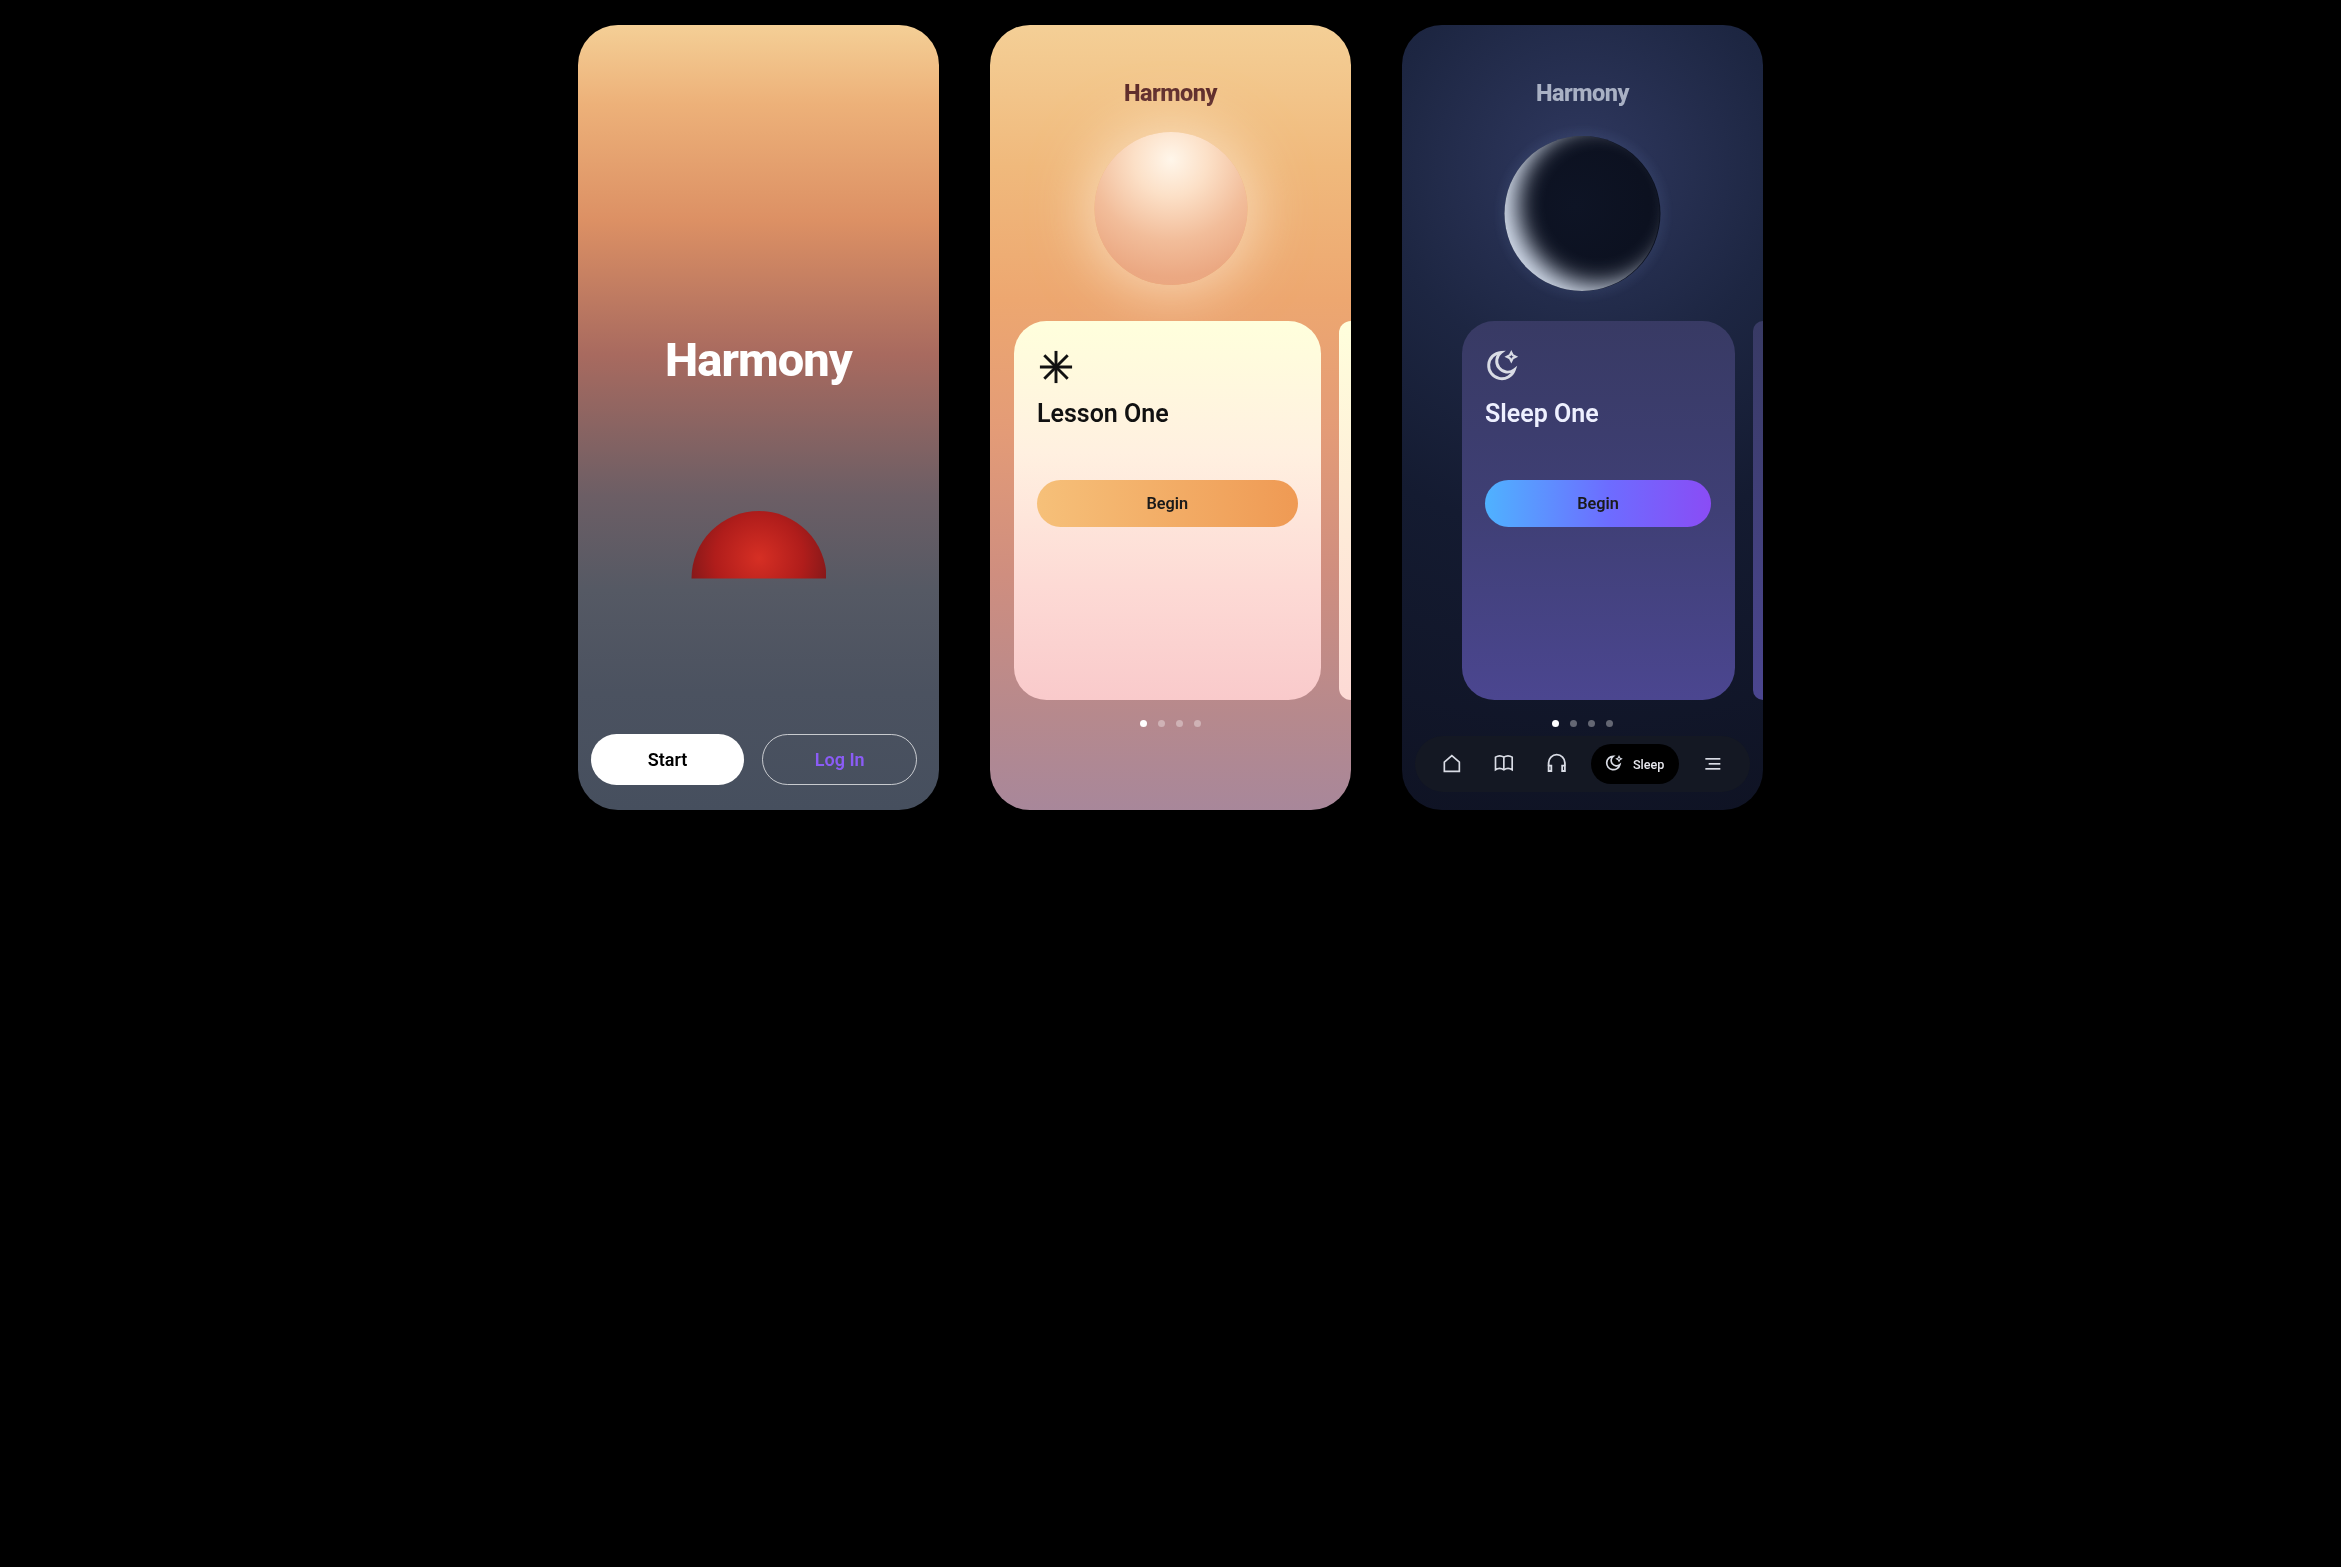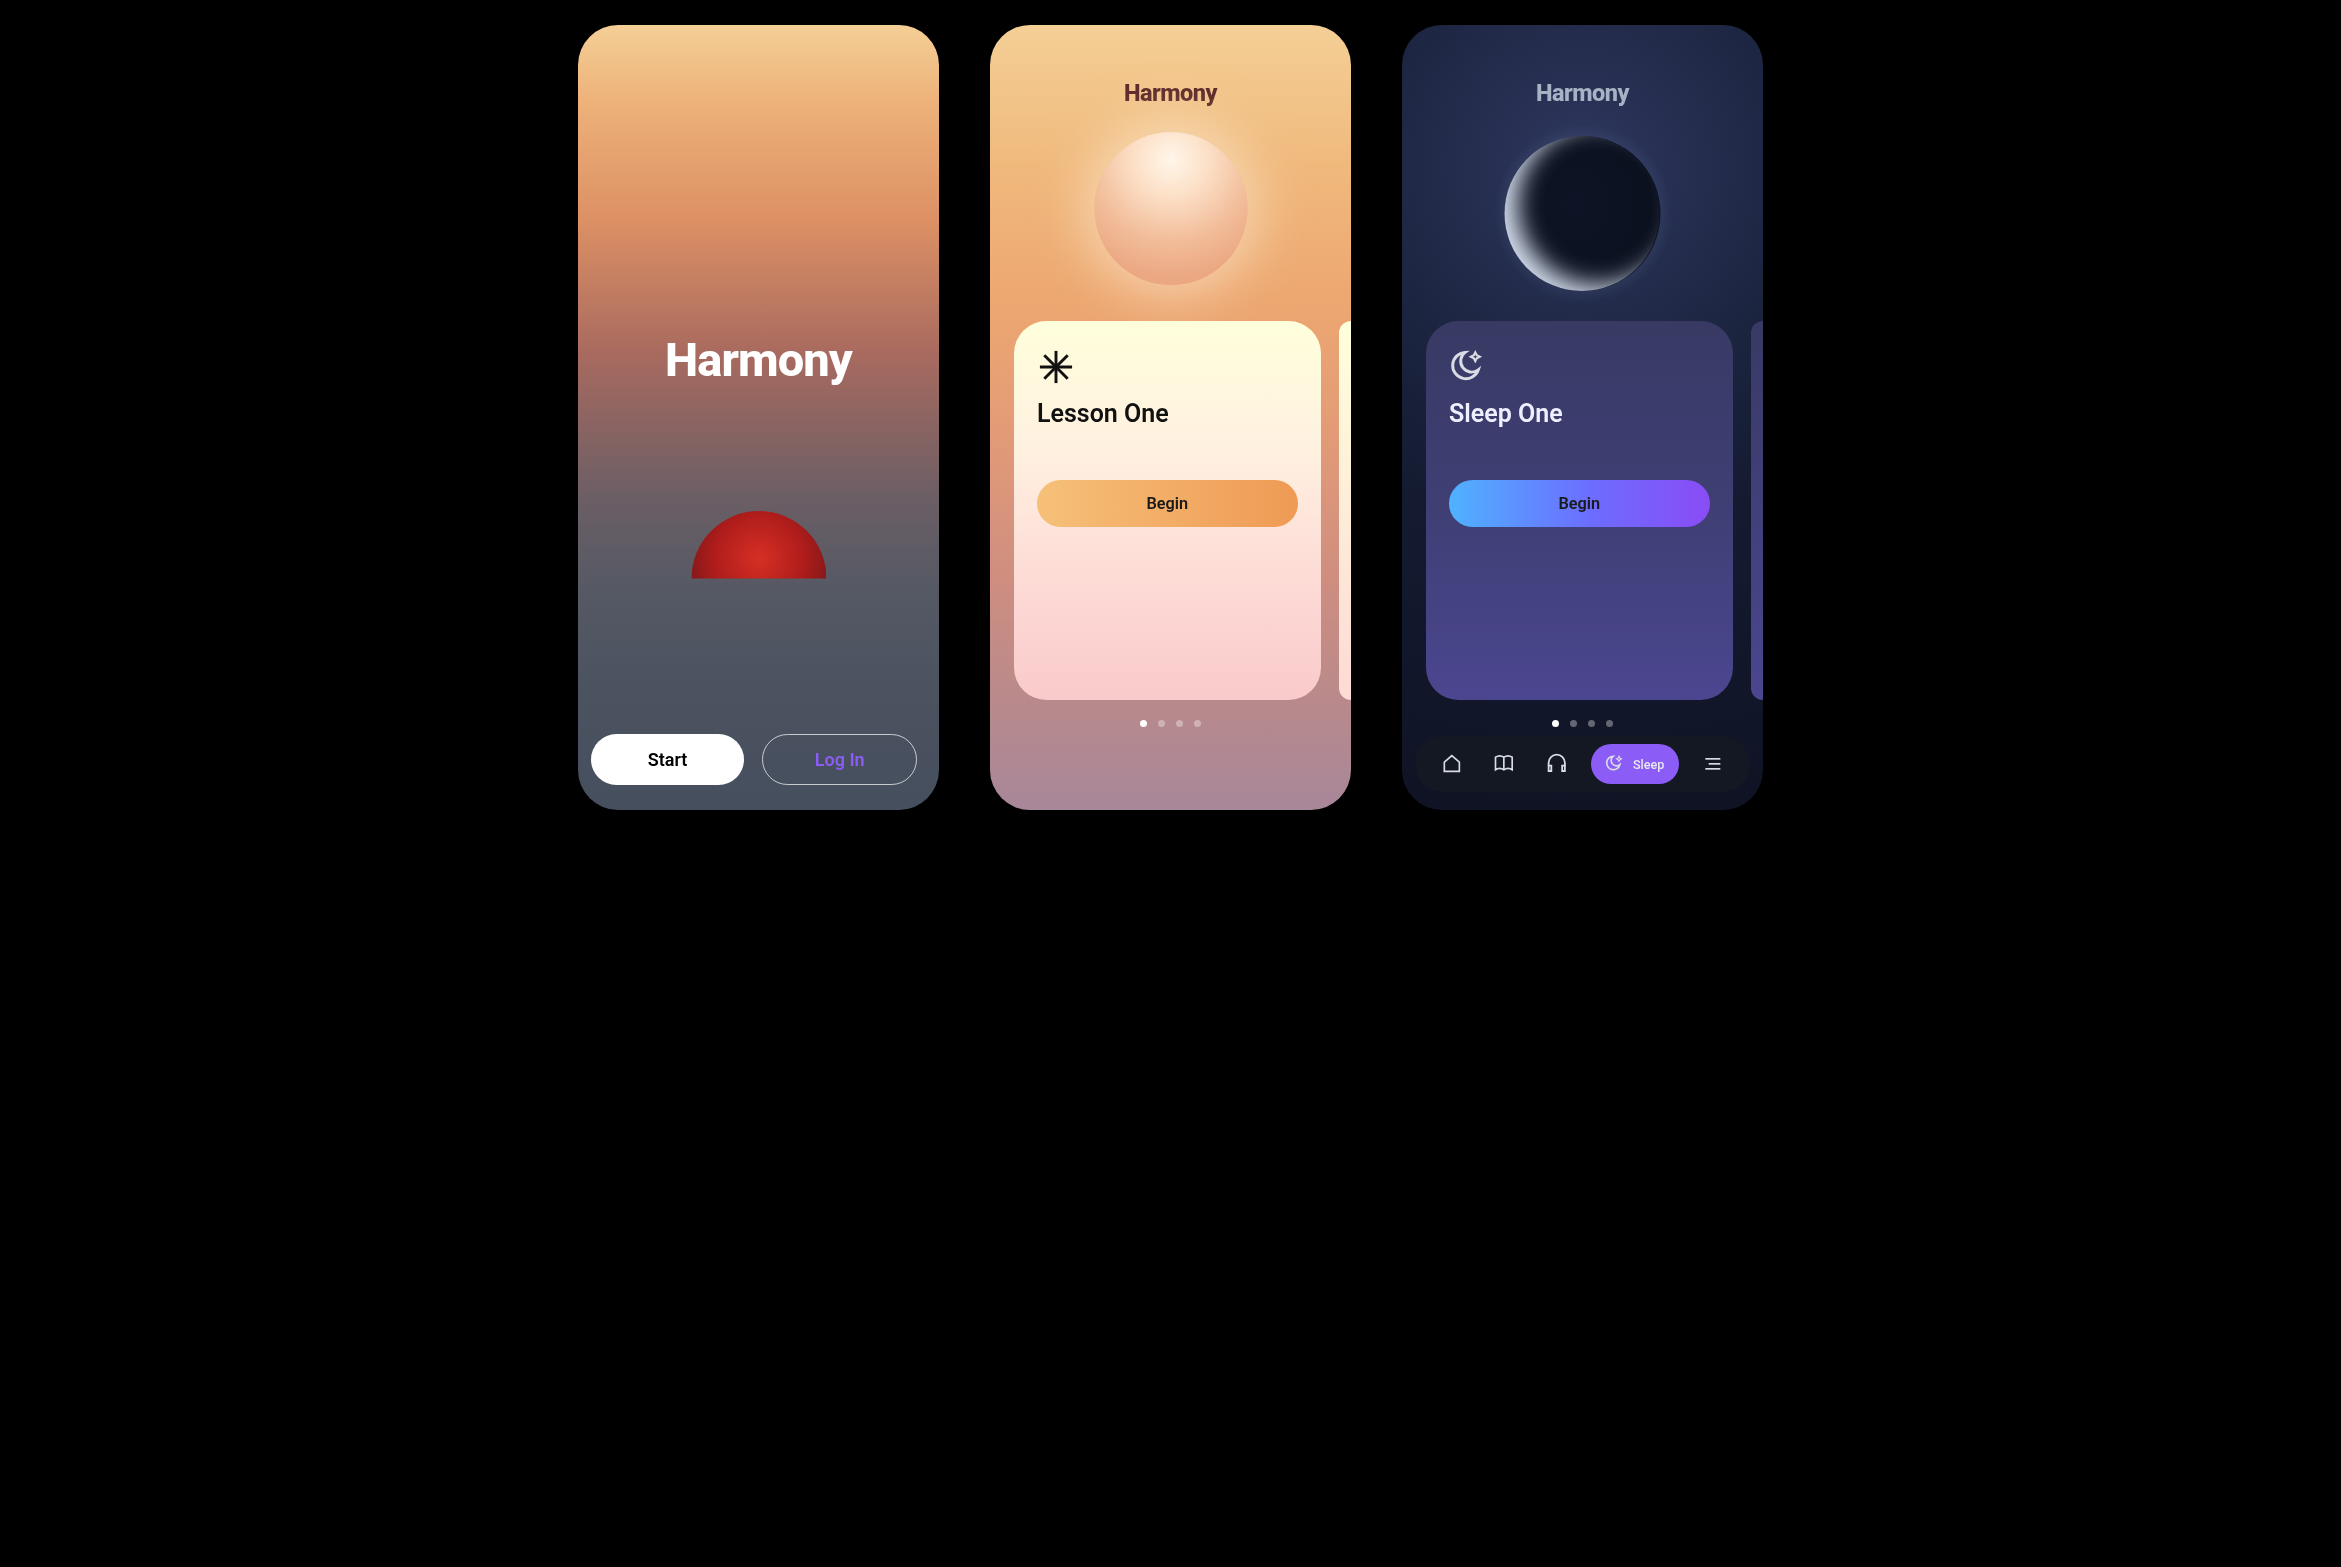--- a/index.html
+++ b/index.html
@@ -135,20 +135,21 @@
   }
   .card-peek {
     width: 12.6px;
     border-radius: 32.5px 0 0 32.5px;
   }
   .card-peek-light { background: linear-gradient(180deg, #ffffdc 0%, #fddad5 100%); }
 
   .card-dark {
     background: linear-gradient(180deg, #383a64 0%, #3f3f75 50%, #4b4690 100%);
     color: #eef0ff;
+    margin-left: 36px;
   }
   .card-peek-dark { background: linear-gradient(180deg, #383a64 0%, #4b4690 100%); }
 
   .card-icon { width: 38px; height: 38px; margin-bottom: 12.6px; }
   .card-title { font-size: 25px; font-weight: 600; margin-bottom: 29px; }
   .card-body  { font-size: 15.3px; line-height: 1.55; font-weight: 400; flex: 1; }
   .card-btn {
     margin-top: 23.5px;
     height: 47px;
     border-radius: 25px;
@@ -194,21 +195,21 @@
     height: 40px;
     border-radius: 21.7px;
     display: flex; align-items: center;
     gap: 7.2px;
     padding: 0 14.4px 0 12.6px;
     font-size: 12.6px;
     font-weight: 500;
     cursor: pointer;
   }
   .tab-pill-warm { background: linear-gradient(90deg, #f6c079 0%, #ef9a54 100%); color: #1a1a1a; }
-  .tab-pill-dark { background: #8b5cf6; color: #e8e8ee; }
+  .tab-pill-dark { background: #000000; color: #e8e8ee; }
   .ic { width: 21.7px; height: 21.7px; display:block; }
   .ic-lg { width: 23.5px; height: 23.5px; }
   .stroke-dark  { stroke: #111; fill: none; stroke-width: 2; }
   .stroke-light { stroke: #d9dce5; fill: none; stroke-width: 2; }
 
   
   .bg-sleep {
     position: absolute; inset: 0;
     background: radial-gradient(circle at 50% 18%, #2f385f 0%, #1d2642 30%, #141b31 55%, #0f1324 100%);
   }

